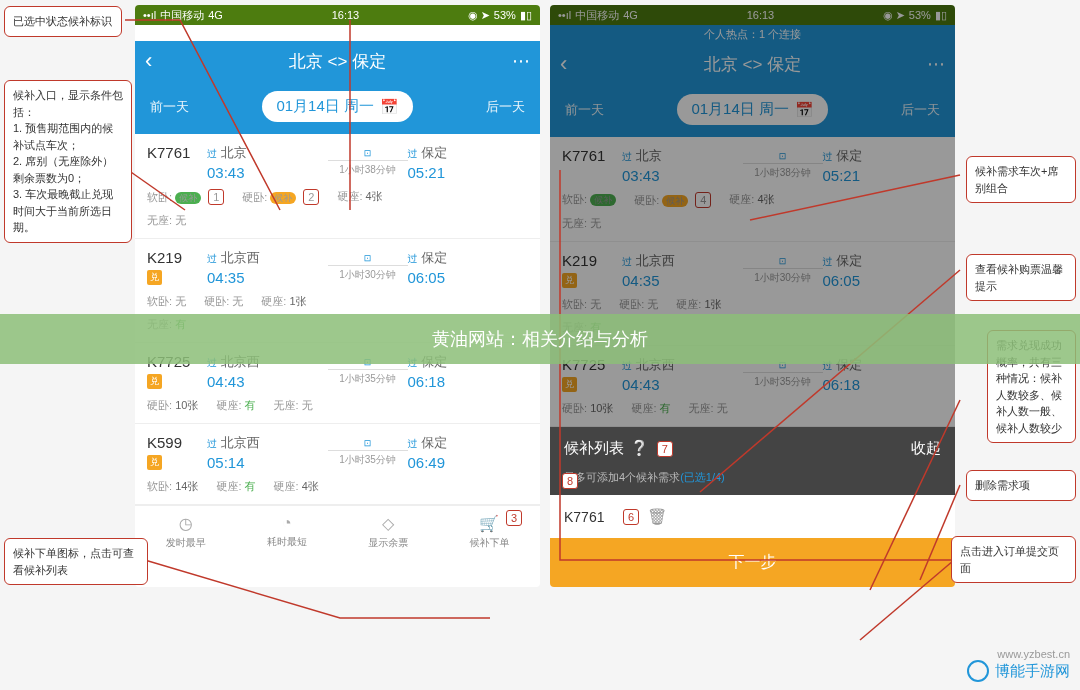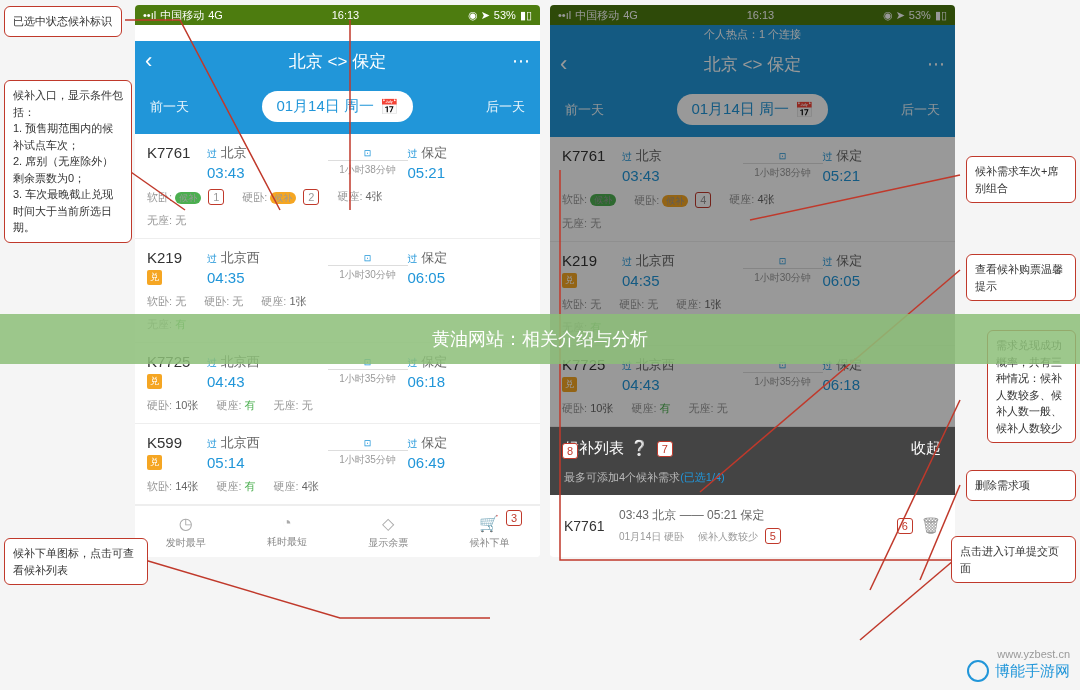--- a/index.html
+++ b/index.html
@@ -363,27 +363,24 @@
 
     <div class="waitlist-head">
       <span><span>候补列表</span><span class="q">❔</span> <span class="circ-num">7</span></span>
       <span>收起</span>
     </div>
     <div class="waitlist-sub">
       <span>最多可添加4个候补需求</span><span class="sel">(已选1/4)</span>
     </div>
     <div class="waitlist-row">
       <div class="wl-id">K7761</div>
-      <div class="wl-mid">
-        <div>03:43 北京 —— 05:21 保定</div>
-        <div class="wl-sub"><span>01月14日 硬卧</span> &nbsp;&nbsp;&nbsp; <span>候补人数较少</span> <span class="circ-num">5</span></div>
-      </div>
       <span class="circ-num" style="margin-right:8px">6</span>
       <span class="wl-del">🗑</span>
     </div>
+    <div class="next-btn">下一步</div>
     <span class="circ-num" style="position:absolute;left:8px;bottom:98px">8</span>
   </div>
 
 </div>
 
 <div class="ann" style="top:6px;left:4px;width:118px">已选中状态候补标识</div>
 <div class="ann" style="top:80px;left:4px;width:128px;white-space:pre-line">候补入口，显示条件包括：
 1. 预售期范围内的候补试点车次；
 2. 席别（无座除外）剩余票数为0；
 3. 车次最晚截止兑现时间大于当前所选日期。</div>

